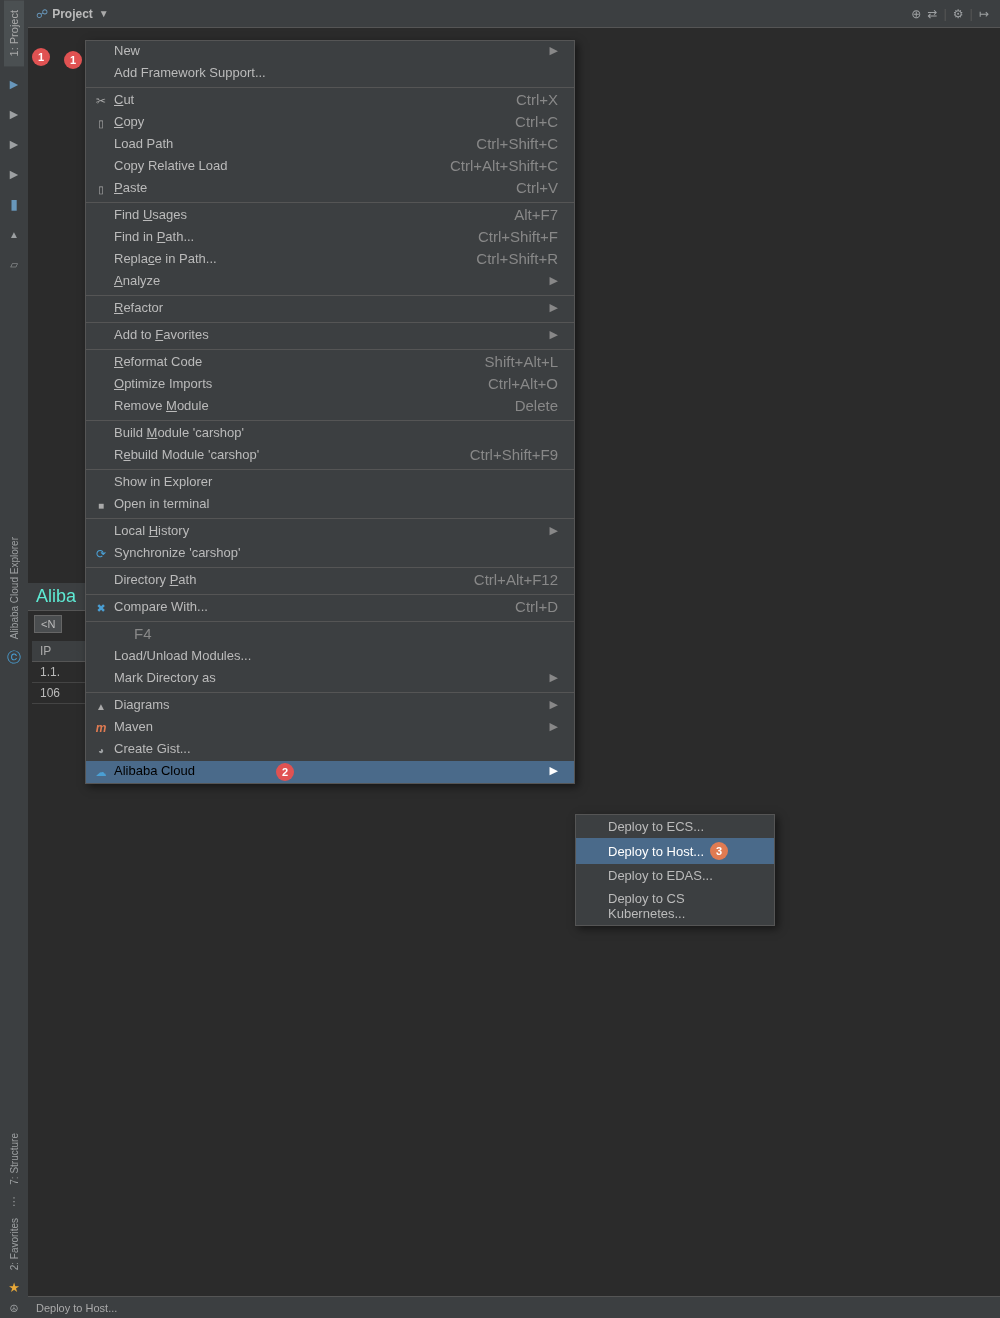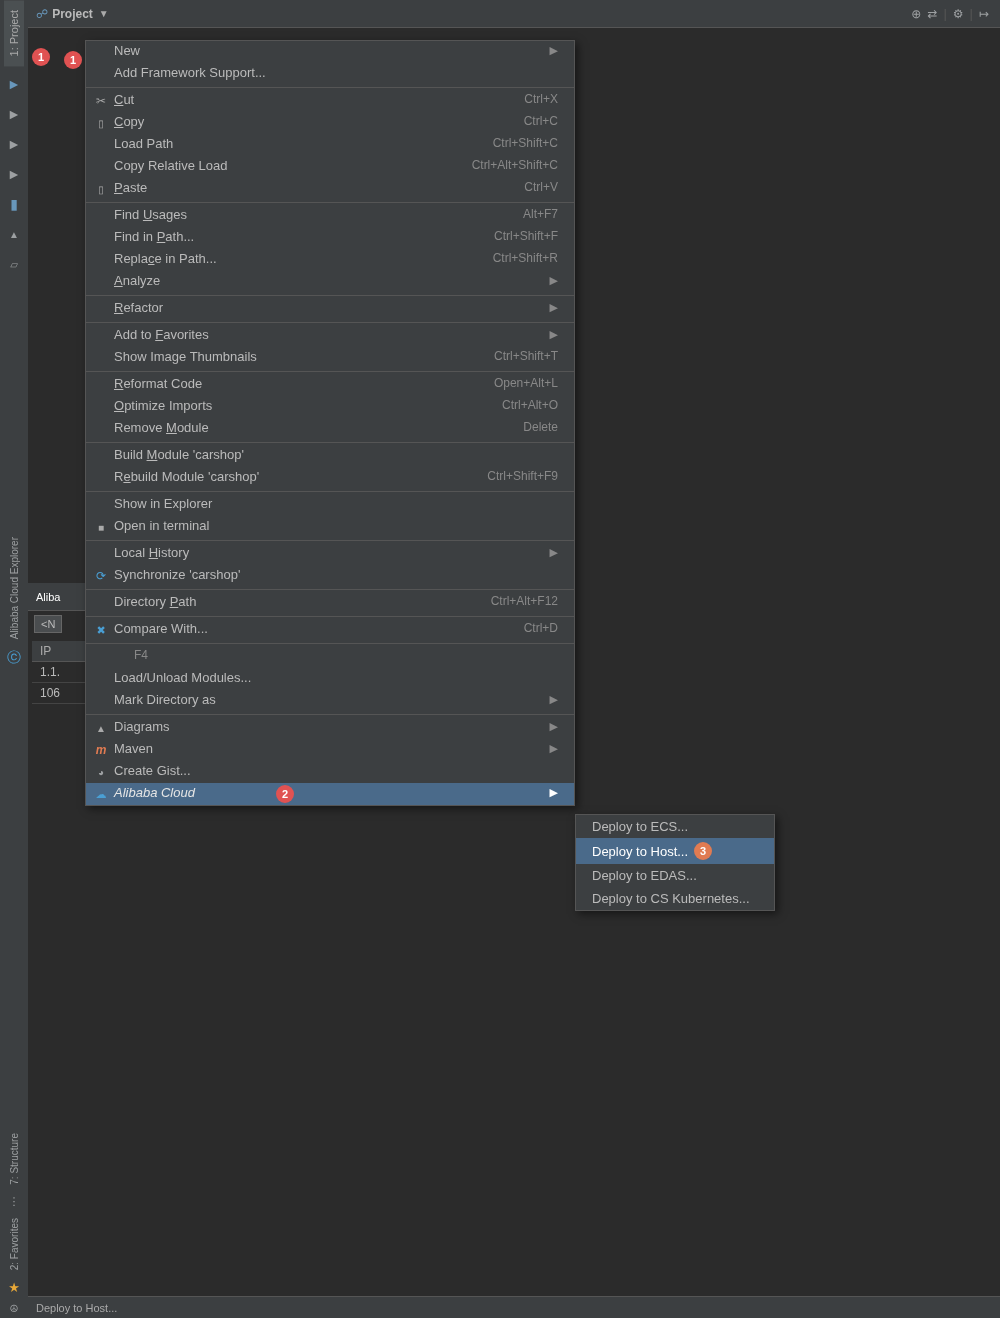--- a/index.html
+++ b/index.html
@@ -95,21 +95,21 @@
     .menu-item.highlighted {
       background: #4a6a8a;
     }
 
     .menu-item .label {
       flex: 1;
     }
 
     .menu-item .shortcut {
       color: #888;
-      font-size: 12px;
+      font-size: 15px;
       margin-left: 20px;
     }
 
     .menu-item .arrow {
       color: #888;
       font-size: 11px;
       margin-left: 8px;
     }
 
     .menu-separator {
@@ -152,21 +152,21 @@
       background: #3c3f41;
       border: 1px solid #555;
       box-shadow: 3px 3px 8px rgba(0,0,0,0.5);
       width: 200px;
       z-index: 101;
     }
 
     .submenu-item {
       display: flex;
       align-items: center;
-      padding: 4px 16px;
+      padding: 4px 32px;
       cursor: pointer;
       color: #bbbbbb;
       min-height: 22px;
     }
 
     .submenu-item:hover, .submenu-item.highlighted {
       background: #4a6a8a;
     }
 
     .panel-header {
@@ -272,21 +272,21 @@
 </div>
 
 <div class="bg-content">
 
   <div style="position:absolute;left:4px;top:20px;z-index:50;">
     <span class="badge badge-red">1</span>
   </div>
 
   <div style="position:absolute;left:0;top:555px;width:500px;background:#2b2b2b;">
     <div class="panel-header">
-      <span style="color:#ffffff;font-size:11px;">Aliba</span>
+      <span style="color:#5eead4;font-size:18px;">Aliba</span>
     </div>
     <div style="padding:4px 6px;">
       <button style="background:#4a4d4f;border:1px solid #666;color:#bbb;padding:2px 6px;font-size:11px;cursor:pointer;">&lt;N</button>
     </div>
     <div class="table-area">
       <div class="table-header-row">
         <div class="table-col table-col-ip">IP</div>
         <div class="table-col table-col-tag">Tag</div>
       </div>
       <div class="table-row">
@@ -379,30 +379,26 @@
     <span class="arrow">▶</span>
   </div>
 
   <div class="menu-separator"></div>
 
   <div class="menu-item">
     <span class="label">Add to <u>F</u>avorites</span>
     <span class="arrow">▶</span>
   </div>
 
-  <div class="menu-item">
-    <span class="label">Show Image Thumbnails</span>
-    <span class="shortcut">Ctrl+Shift+T</span>
-  </div>
 
   <div class="menu-separator"></div>
 
   <div class="menu-item">
     <span class="label"><u>R</u>eformat Code</span>
-    <span class="shortcut">Open+Alt+L</span>
+    <span class="shortcut">Shift+Alt+L</span>
   </div>
 
   <div class="menu-item">
     <span class="label"><u>O</u>ptimize Imports</span>
     <span class="shortcut">Ctrl+Alt+O</span>
   </div>
 
   <div class="menu-item">
     <span class="label">Remove <u>M</u>odule</span>
     <span class="shortcut">Delete</span>
@@ -486,21 +482,21 @@
     <span class="arrow">▶</span>
   </div>
 
   <div class="menu-item">
     <span class="icon-area" style="color:#9da0a2;font-size:10px;">◕</span>
     <span class="label">Create Gist...</span>
   </div>
 
   <div class="menu-item highlighted" style="position:relative;">
     <span class="icon-area" style="color:#4a9fd4;font-size:11px;">☁</span>
-    <span class="label" style="color:#e5e5e5;font-style:italic;">Alibaba Cloud</span>
+    <span class="label" style="color:#000000;">Alibaba Cloud</span>
 
     <span class="badge badge-red" style="position:absolute;left:190px;top:50%;transform:translateY(-50%);">2</span>
     <span class="arrow" style="color:white;">▶</span>
   </div>
 
   <div class="submenu" style="top: 814px; bottom: auto; position: fixed; left: 575px;">
     <div class="submenu-item">
       <span>Deploy to ECS...</span>
     </div>
     <div class="submenu-item highlighted">

